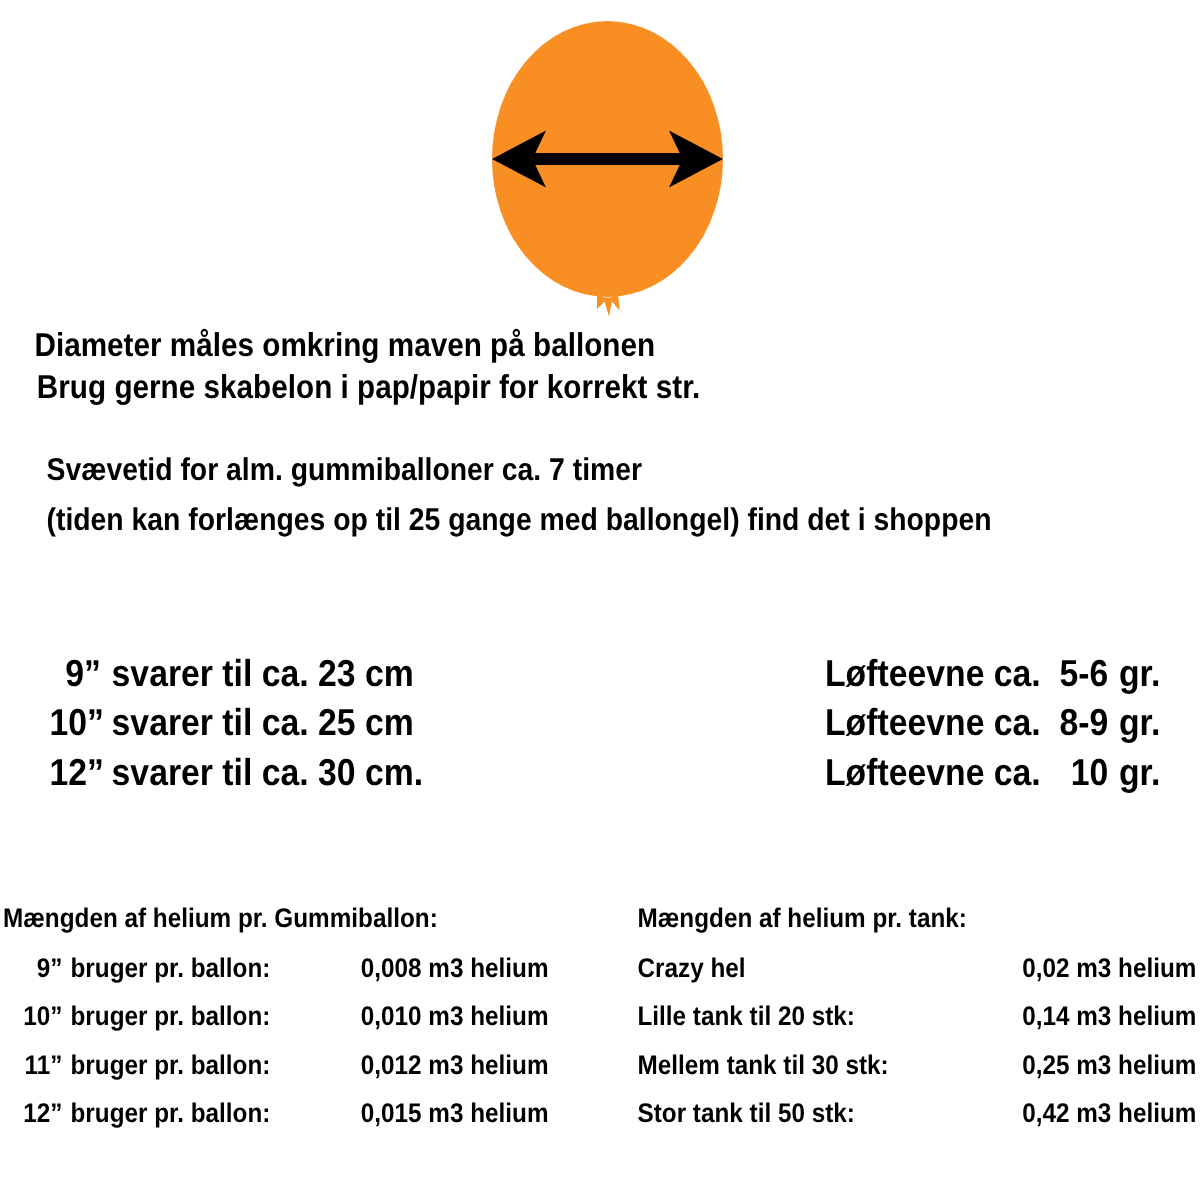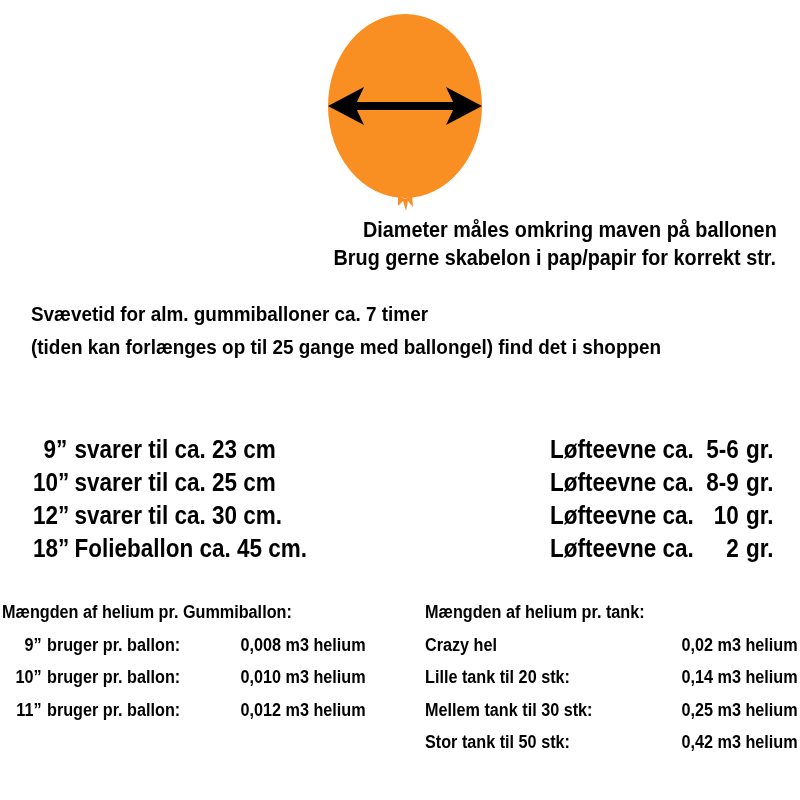--- a/index.html
+++ b/index.html
@@ -8,21 +8,21 @@
     font-family:"Liberation Sans",sans-serif;font-weight:700;color:#000;
     overflow:hidden;
   }
   .sx{display:inline-block;transform:scaleX(0.9);transform-origin:0 50%;white-space:nowrap;}
   .sxc{display:inline-block;transform:scaleX(0.9);white-space:nowrap;}
 
   
   .balloon-svg{position:absolute;left:320px;top:8px;width:170px;height:205px;}
 
   
-  .caption{position:absolute;top:216px;left:0;width:800px;text-align:right;}
+  .caption{position:absolute;top:216px;left:0;width:800px;text-align:left;}
   .caption .line{height:28px;line-height:28px;font-size:22px;}
 
   
   .float-info{position:absolute;top:297px;left:31px;}
   .float-info .line{height:33px;line-height:33px;font-size:21px;white-space:nowrap;}
 
   
   .size-table{position:absolute;top:433px;left:0;width:800px;}
   .size-row{position:relative;height:33px;line-height:33px;font-size:25px;}
   .size-left{position:absolute;left:33px;top:0;}
@@ -90,28 +90,20 @@
 
     <div class="size-row">
       <span class="size-left sx">
         <span class="inch">12”</span><span class="desc">svarer til ca. 30 cm.</span>
       </span>
       <span class="size-right sx">
         <span>Løfteevne ca.</span><span class="lift-val">10</span><span class="lift-unit">gr.</span>
       </span>
     </div>
 
-    <div class="size-row">
-      <span class="size-left sx">
-        <span class="inch">18”</span><span class="desc">Folieballon ca. 45 cm.</span>
-      </span>
-      <span class="size-right sx">
-        <span>Løfteevne ca.</span><span class="lift-val">2</span><span class="lift-unit">gr.</span>
-      </span>
-    </div>
 
   </div>
 
   <div class="helium-left">
     <div class="h-row">
       <span class="sx">Mængden af helium pr. Gummiballon:</span>
     </div>
 
     <div class="h-row">
       <span class="hl-wrap">
@@ -119,20 +111,25 @@
       </span>
     </div>
     <div class="h-row">
       <span class="hl-wrap">
         <span class="hl-inch">10”</span><span class="hl-label">bruger pr. ballon:</span><span class="hl-value">0,010 m3 helium</span>
       </span>
     </div>
     <div class="h-row">
       <span class="hl-wrap">
         <span class="hl-inch">11”</span><span class="hl-label">bruger pr. ballon:</span><span class="hl-value">0,012 m3 helium</span>
+      </span>
+    </div>
+    <div class="h-row">
+      <span class="hl-wrap">
+        <span class="hl-inch">12”</span><span class="hl-label">bruger pr. ballon:</span><span class="hl-value">0,015 m3 helium</span>
       </span>
     </div>
   </div>
 
   <div class="helium-right">
     <div class="h-row">
       <span class="sx">Mængden af helium pr. tank:</span>
     </div>
 
     <div class="h-row">

